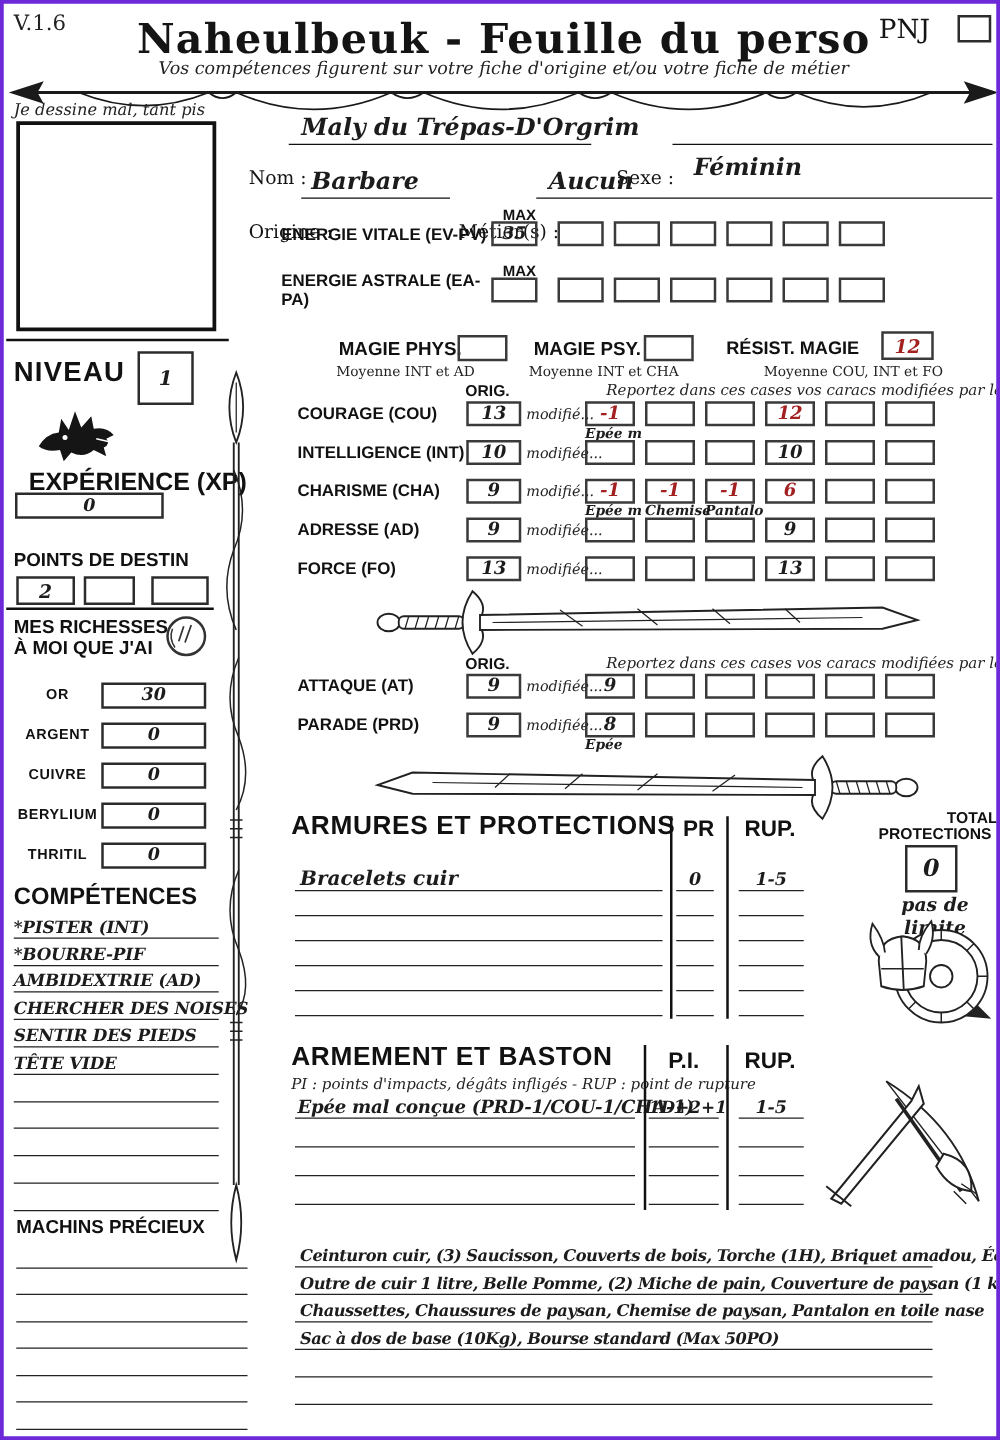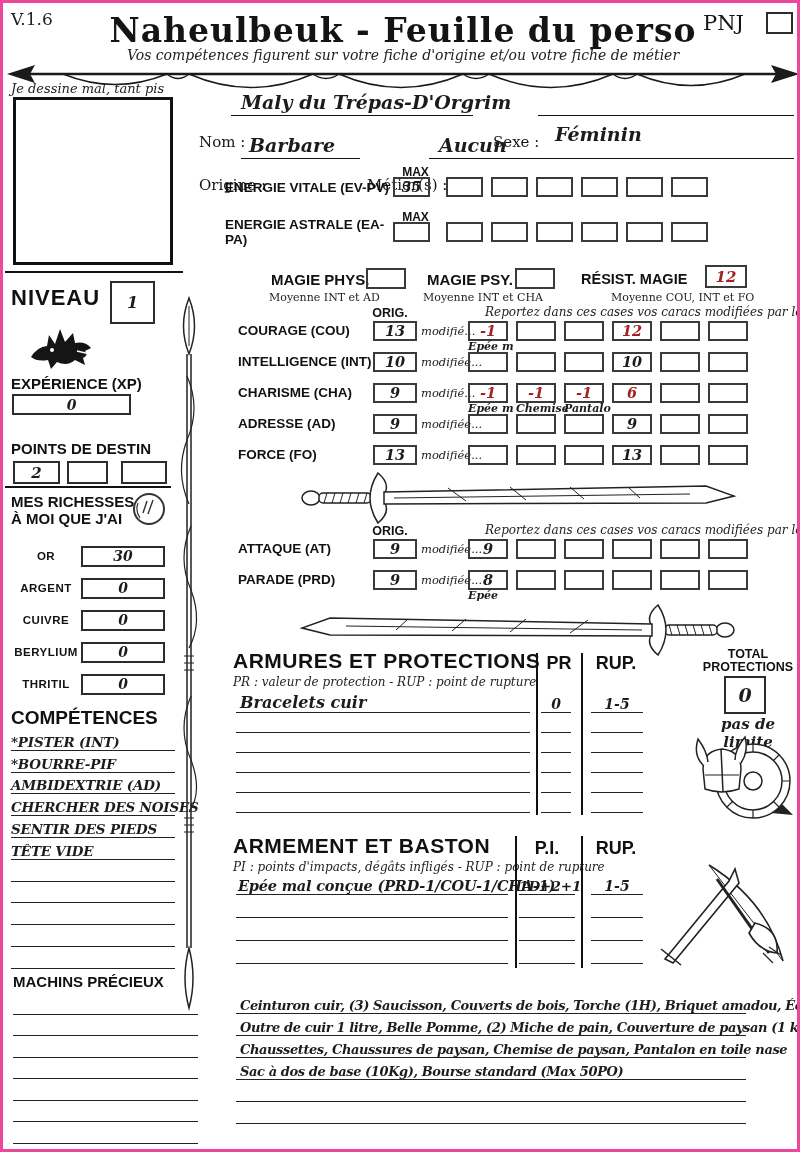--- a/index.html
+++ b/index.html
@@ -1,17 +1,17 @@
 <!DOCTYPE html>
 <html><head>
 <meta charset="utf-8">
 <style>
   *{margin:0;padding:0;box-sizing:border-box;}
   body{background:#ffffff;}
-  .page{position:relative;width:800px;height:1152px;background:#fff;border:3px solid #ec4899;
+  .page{position:relative;width:800px;height:1152px;background:#fff;border:3px solid #6d28d9;
         font-family:"Liberation Sans",sans-serif;color:#141414;overflow:hidden;}
   .abs{position:absolute;}
   .blabel{font-family:"Liberation Sans",sans-serif;font-weight:bold;color:#111;}
   .call{font-family:"DejaVu Serif",serif;color:#222;}
   .ital{font-style:italic;}
   .hand{font-family:"DejaVu Serif",serif;font-style:italic;font-weight:700;color:#1c1c1c;}
   svg{display:block;}
 
   
   .version{left:8px;top:6px;font-family:"DejaVu Serif",serif;font-size:17px;}
@@ -22,21 +22,21 @@
   .pnj-box{left:763px;top:9px;width:27px;height:22px;border:2px solid #2c2c2c;}
   .banner{left:0;top:56px;}
 
   
   .caption{left:8px;top:78px;font-size:13px;}
   .portrait{left:10px;top:94px;width:160px;height:168px;border:3px solid #111;}
   .hline{border-top:2px solid #111;}
   .niveau{left:8px;top:282px;font-size:22px;letter-spacing:1px;}
   .niveau-box{left:107px;top:278px;width:45px;height:43px;border:2px solid #2c2c2c;
               display:flex;align-items:center;justify-content:center;font-size:16px;}
-  .xp-label{left:8px;top:372px;font-size:15px;}
+  .xp-label{left:20px;top:372px;font-size:20px;}
   .xp-box{left:9px;top:391px;width:119px;height:21px;border:2px solid #2c2c2c;
           display:flex;align-items:center;justify-content:center;font-size:14px;}
   .destin-label{left:8px;top:437px;font-size:15px;}
   #destin-boxes{left:10px;top:458px;display:flex;}
   .destin-box{width:47px;height:23px;border:2px solid #2c2c2c;margin-right:7px;
               display:flex;align-items:center;justify-content:center;font-size:15px;}
   .destin-box:nth-child(2){width:41px;margin-right:13px;}
   .destin-box:nth-child(3){width:46px;margin-right:0;}
   .rich1{left:8px;top:490px;font-size:15px;}
   .rich2{left:8px;top:507px;font-size:15px;}
@@ -97,21 +97,21 @@
   .arm-pr{margin-left:11px;width:30px;border-bottom:1.6px solid #222;text-align:center;font-size:14px;}
   .arm-rup{margin-left:20px;width:52px;border-bottom:1.6px solid #222;text-align:center;font-size:14px;}
   #armement-rows{left:233px;top:870px;width:470px;}
   .wep-row{display:flex;align-items:flex-end;height:22px;}
   .wep-row.empty{height:23px;}
   .wep-name{width:272px;border-bottom:1.6px solid #222;font-size:14.5px;letter-spacing:-.2px;padding-left:2px;white-space:nowrap;}
   .wep-pi{margin-left:11px;width:56px;border-bottom:1.6px solid #222;text-align:center;font-size:13.5px;}
   .wep-rup{margin-left:16px;width:52px;border-bottom:1.6px solid #222;text-align:center;font-size:14px;}
 
   
-  .total1{left:695px;top:644px;width:100px;text-align:center;font-size:12.5px;}
+  .total1{left:695px;top:644px;width:100px;text-align:right;font-size:12.5px;}
   .total2{left:695px;top:657px;width:100px;text-align:center;font-size:12.5px;}
   .total-box{left:721px;top:673px;width:42px;height:38px;border:2px solid #2c2c2c;
              display:flex;align-items:center;justify-content:center;font-size:19px;}
   .total-note{left:693px;top:712px;width:104px;text-align:center;font-size:15px;}
 
   
   .equip-title{left:230px;top:966px;font-size:20px;letter-spacing:.5px;}
   #equip-lines{left:233px;top:989px;width:510px;}
   .eq-line{height:22px;border-bottom:1.7px solid #222;font-size:13px;letter-spacing:-.4px;
            display:flex;align-items:flex-end;white-space:nowrap;padding-left:4px;}
@@ -455,21 +455,20 @@
       <rect x="21" y="24" width="52" height="10" rx="4"></rect>
       <path d="M29 24 l-3 10 M37 24 l-3 10 M45 24 l-3 10 M53 24 l-3 10 M61 24 l-3 10 M69 24 l-3 10" fill="none" stroke-width="1"></path>
       <path d="M80 4 Q64 29 80 54 Q92 44 87 34 L87 24 Q92 14 80 4 Z"></path>
       <path d="M86 23 L408 17 L436 27 L408 34 L86 35 Z"></path>
       <path d="M96 29 L392 25" fill="none" stroke-width="1"></path>
       <path d="M150 19 l18 13 M212 18 l16 13 M272 18 l14 12 M330 18 l12 11" fill="none" stroke-width="1"></path>
     </g>
   </svg>
 
   <div class="abs section-title blabel" style="left:230px;top:646px;">ARMURES ET PROTECTIONS</div>
-  <div class="abs section-sub call ital" style="left:230px;top:672px;">PR : valeur de protection - RUP : point de rupture</div>
   <div class="abs col-head blabel" style="left:538px;top:650px;width:36px;">PR</div>
   <div class="abs col-head blabel" style="left:585px;top:650px;width:56px;">RUP.</div>
   <div class="abs vline" style="left:533px;top:650px;height:162px;"></div>
   <div class="abs vline" style="left:578px;top:650px;height:162px;"></div>
   <div class="abs" id="armures-rows">
       <div class="arm-row">
         <div class="arm-name hand">Bracelets cuir</div>
         <div class="arm-pr hand">0</div>
         <div class="arm-rup hand">1-5</div>
       </div>

